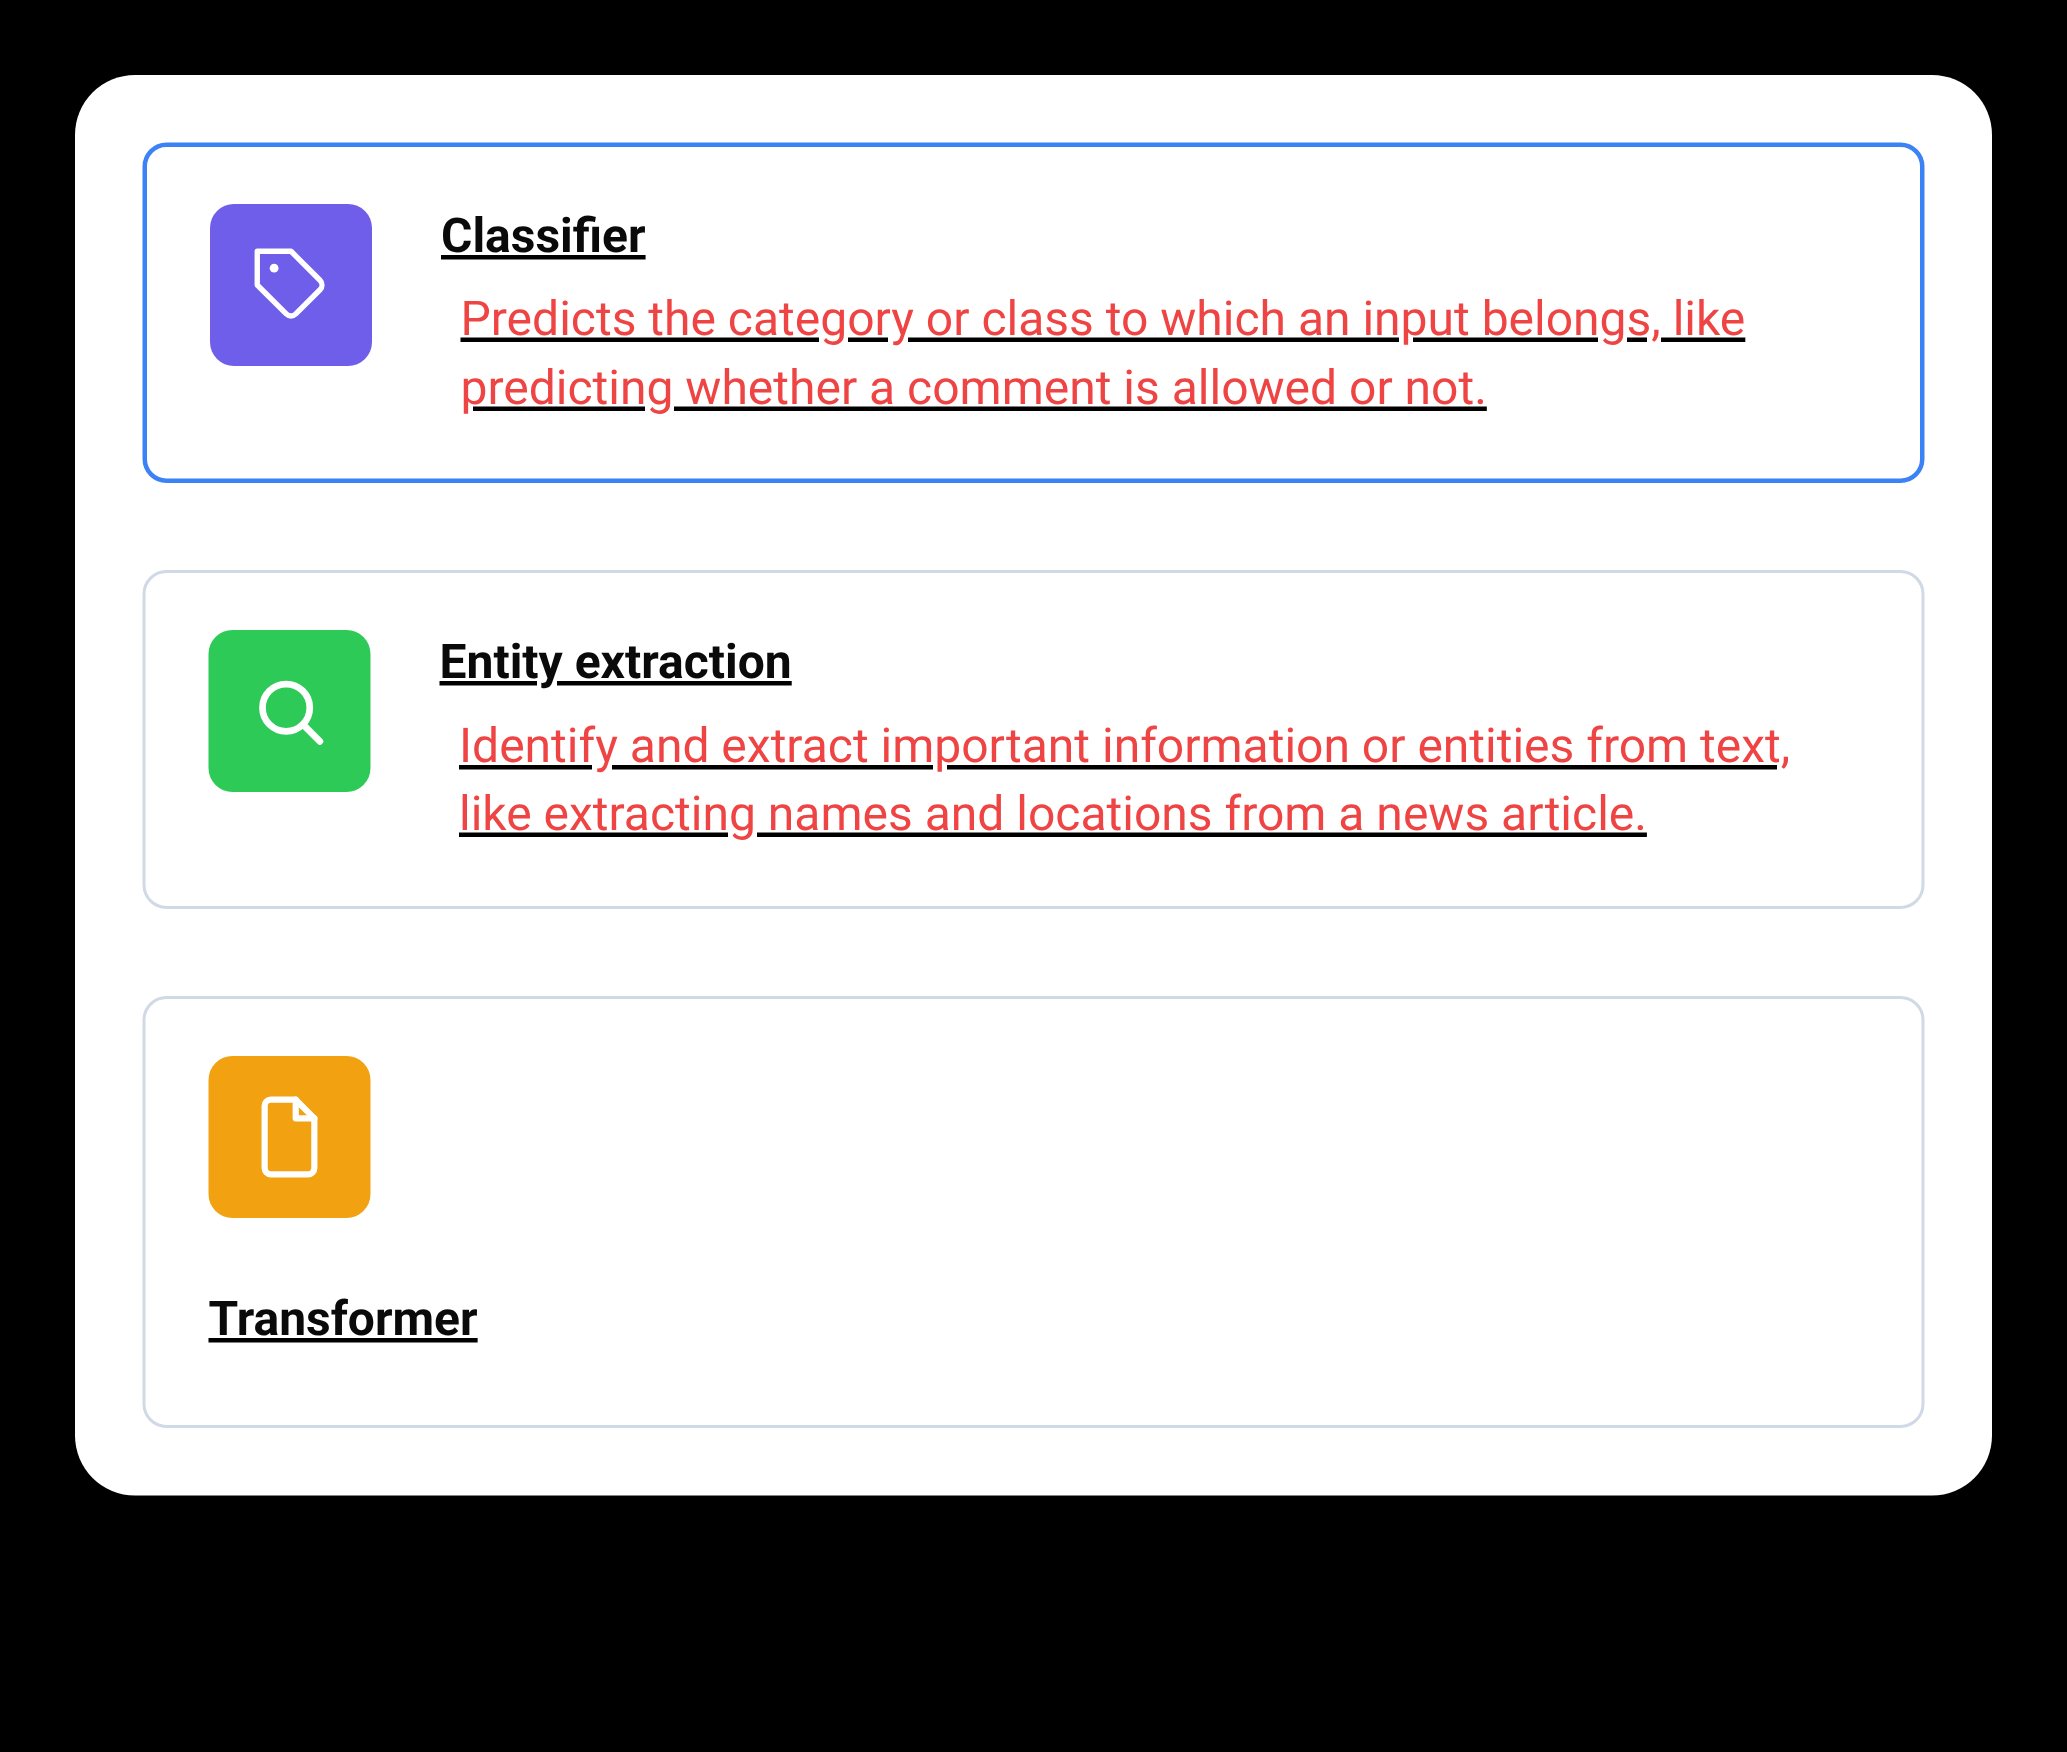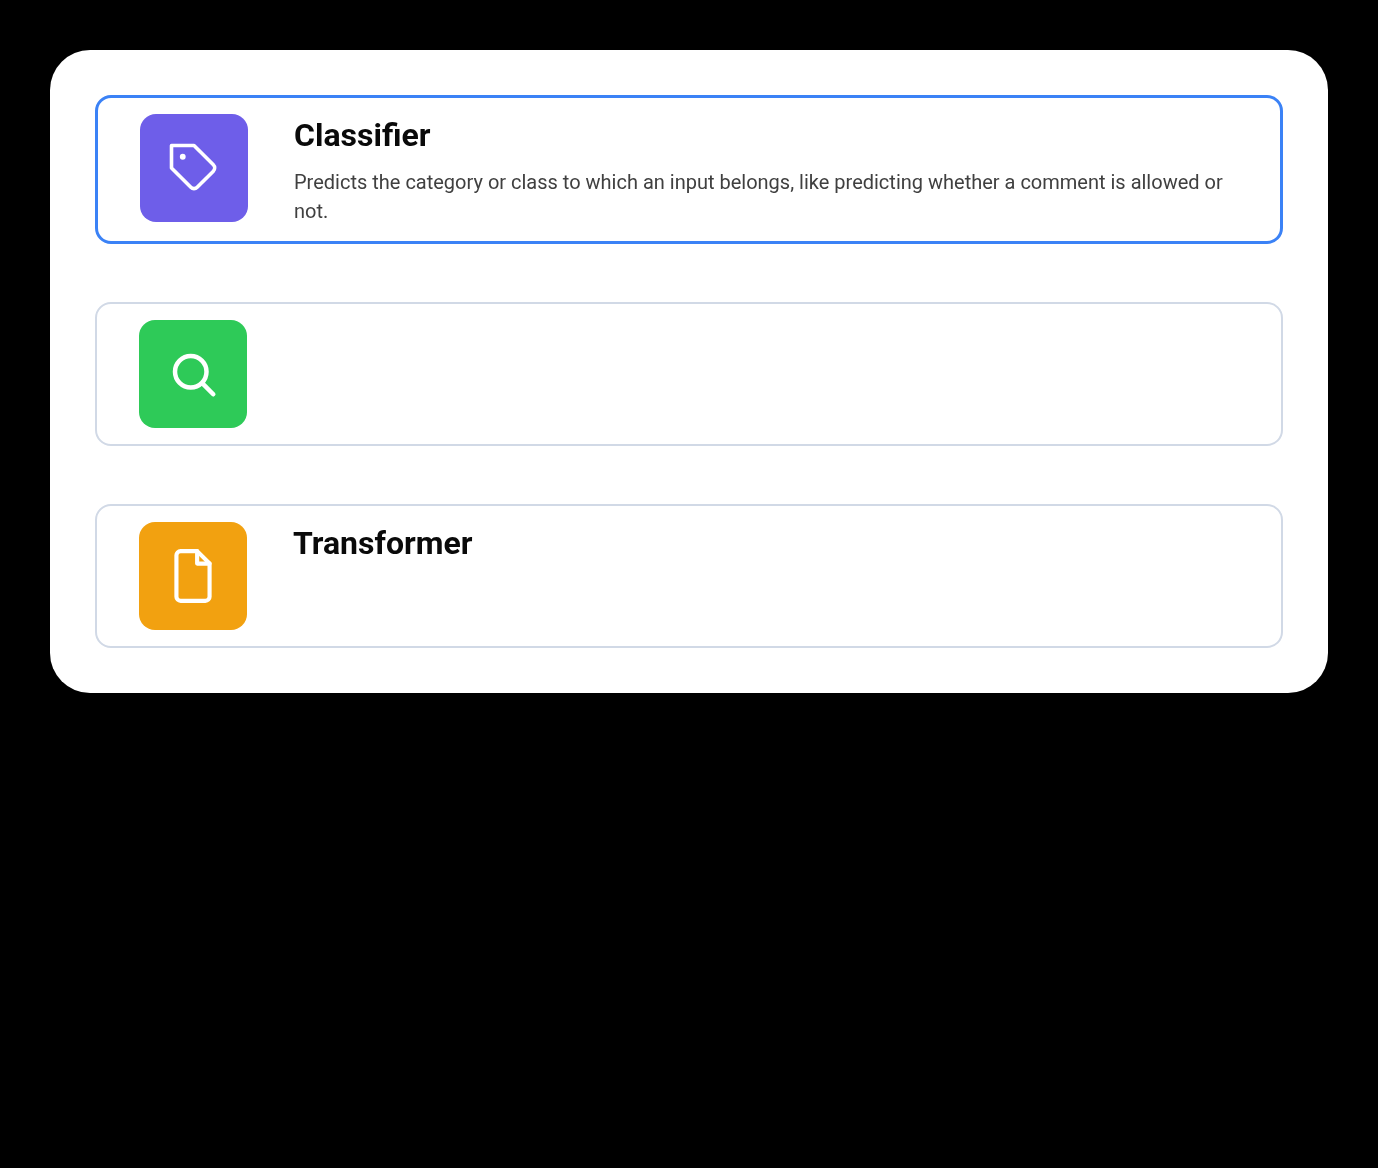--- a/index.html
+++ b/index.html
@@ -20,29 +20,31 @@
     .panel {
       background: #ffffff;
       border-radius: 40px;
       width: 1278px;
       padding: 45px;
       box-shadow: 0 20px 60px rgba(0,0,0,0.5);
     }
     .card {
       border: 2px solid #d1d9e6;
       border-radius: 16px;
-      padding: 16px 42px;
+      padding: 38px 42px;
       display: flex;
       align-items: flex-start;
       gap: 46px;
       margin-bottom: 58px;
       cursor: pointer;
+      text-decoration: underline;
     }
     .card:last-child {
       margin-bottom: 0;
+      flex-direction: column;
     }
     .card.selected {
       border: 3px solid #3b82f6;
     }
     .icon-box {
       width: 108px;
       height: 108px;
       border-radius: 16px;
       display: flex;
       align-items: center;
@@ -63,24 +65,25 @@
       padding-top: 2px;
     }
     .card-title {
       font-size: 32px;
       font-weight: 700;
       color: #0a0a0a;
       margin-bottom: 14px;
       line-height: 1.2;
     }
     .card-description {
-      font-size: 20px;
+      font-size: 32px;
       font-weight: 400;
-      color: #404040;
+      color: #ef4444;
       line-height: 1.42;
+      margin-left: 13px;
     }
     svg {
       display: block;
     }
   </style>
 </head>
 <body>
 
 <div class="panel">
 
@@ -97,20 +100,24 @@
     </div>
   </div>
 
   <div class="card">
     <div class="icon-box green">
       <svg width="54" height="54" viewBox="0 0 24 24" fill="none" stroke="white" stroke-width="2" stroke-linecap="round" stroke-linejoin="round">
         <circle cx="11" cy="11" r="7"></circle>
         <line x1="21" y1="21" x2="16.2" y2="16.2"></line>
       </svg>
     </div>
+    <div class="card-content">
+      <div class="card-title">Entity extraction</div>
+      <div class="card-description">Identify and extract important information or entities from text, like extracting names and locations from a news article.</div>
+    </div>
   </div>
 
   <div class="card">
     <div class="icon-box orange">
       <svg width="50" height="58" viewBox="0 0 24 28" fill="none" stroke="white" stroke-width="2" stroke-linecap="round" stroke-linejoin="round">
         <path d="M14 2H6a2 2 0 0 0-2 2v20a2 2 0 0 0 2 2h12a2 2 0 0 0 2-2V8z"></path>
         <polyline points="14 2 14 8 20 8"></polyline>
       </svg>
     </div>
     <div class="card-content">

